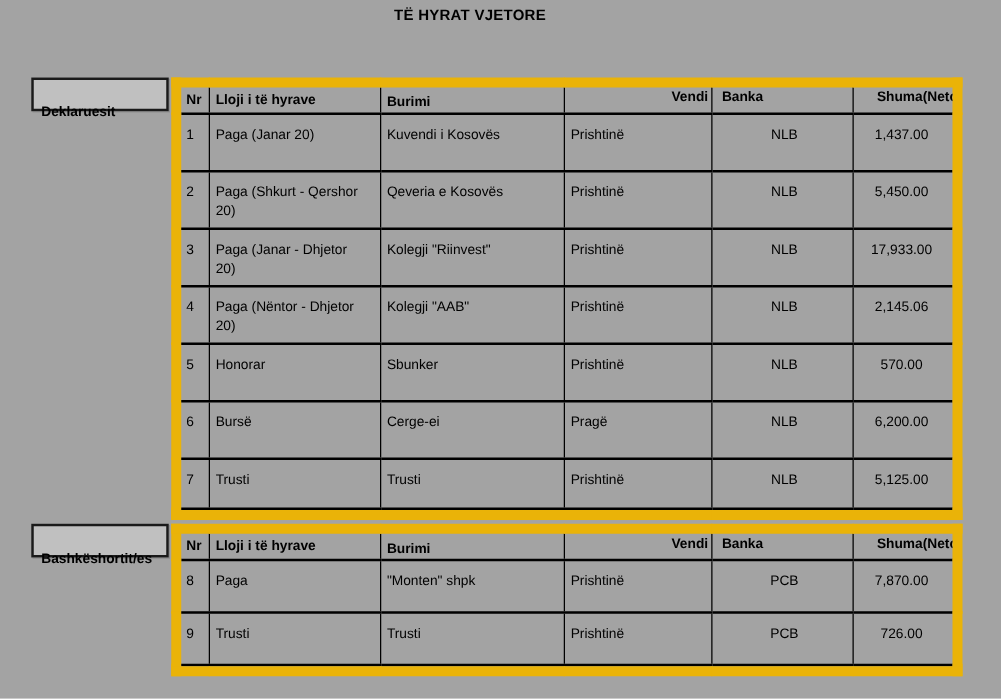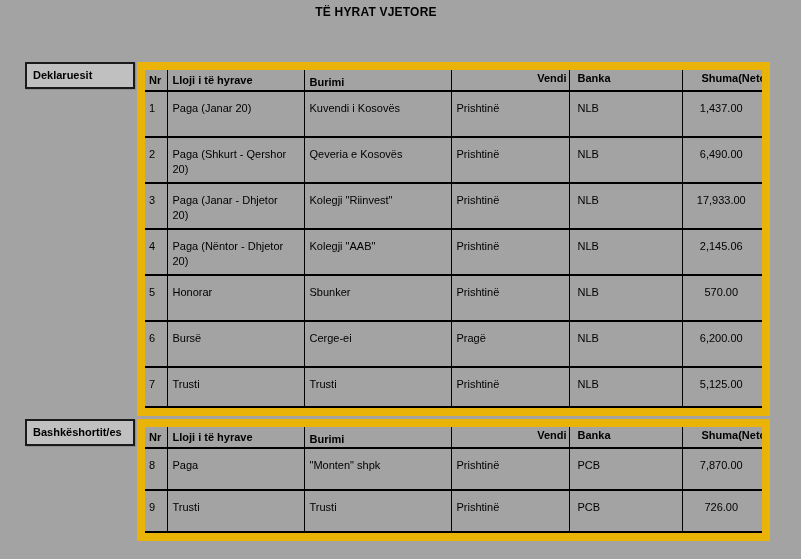--- a/index.html
+++ b/index.html
@@ -42,21 +42,21 @@
   .section-2 { top: 419px; }
   .label-box {
     box-sizing: border-box;
     width: 110px;
     height: 27px;
     background: #c0c0c0;
     border: 2px solid #1a1a1a;
     box-shadow: 1px 1px 0 #8f8f8f;
     font-size: 11px;
     font-weight: bold;
-    padding: 5px 0 0 6px;
+    padding: 20px 0 0 6px;
     flex: 0 0 auto;
   }
   table.income-table {
     margin-left: 2px;
     border-collapse: collapse;
     table-layout: fixed;
     width: 625px;
     border: 8px solid #eab308;
   }
   th, td {
@@ -83,21 +83,21 @@
   tbody td {
     vertical-align: top;
     padding: 9px 4px 0 5px;
     line-height: 1.35;
   }
   tbody tr { height: 46px; }
   .section-2 tbody tr { height: 42px; }
   .section-1 tbody tr:nth-last-child(2) { height: 40px; }
   td.col-nr    { padding-left: 4px; }
   td.col-lloji { padding-right: 16px; }
-  td.col-banka { padding-left: 8px; }
+  td.col-banka { padding-left: 8px; text-align: center; }
   td.col-shuma { text-align: center; padding-left: 0; padding-right: 2px; }
   tbody tr.thin { height: 4px; }
   tbody tr.thin td { padding: 0; }
   col.c-nr     { width: 26px; }
   col.c-lloji  { width: 137px; }
   col.c-burimi { width: 147px; }
   col.c-vendi  { width: 118px; }
   col.c-banka  { width: 113px; }
   col.c-shuma  { width: 84px; }
 </style>
@@ -137,21 +137,21 @@
             <td class="col-vendi">Prishtinë</td>
             <td class="col-banka">NLB</td>
             <td class="col-shuma">1,437.00</td>
           </tr>
           <tr>
             <td class="col-nr">2</td>
             <td class="col-lloji">Paga (Shkurt - Qershor 20)</td>
             <td class="col-burimi">Qeveria e Kosovës</td>
             <td class="col-vendi">Prishtinë</td>
             <td class="col-banka">NLB</td>
-            <td class="col-shuma">6,490.00</td>
+            <td class="col-shuma">5,450.00</td>
           </tr>
           <tr>
             <td class="col-nr">3</td>
             <td class="col-lloji">Paga (Janar - Dhjetor 20)</td>
             <td class="col-burimi">Kolegji "Riinvest"</td>
             <td class="col-vendi">Prishtinë</td>
             <td class="col-banka">NLB</td>
             <td class="col-shuma">17,933.00</td>
           </tr>
           <tr>

